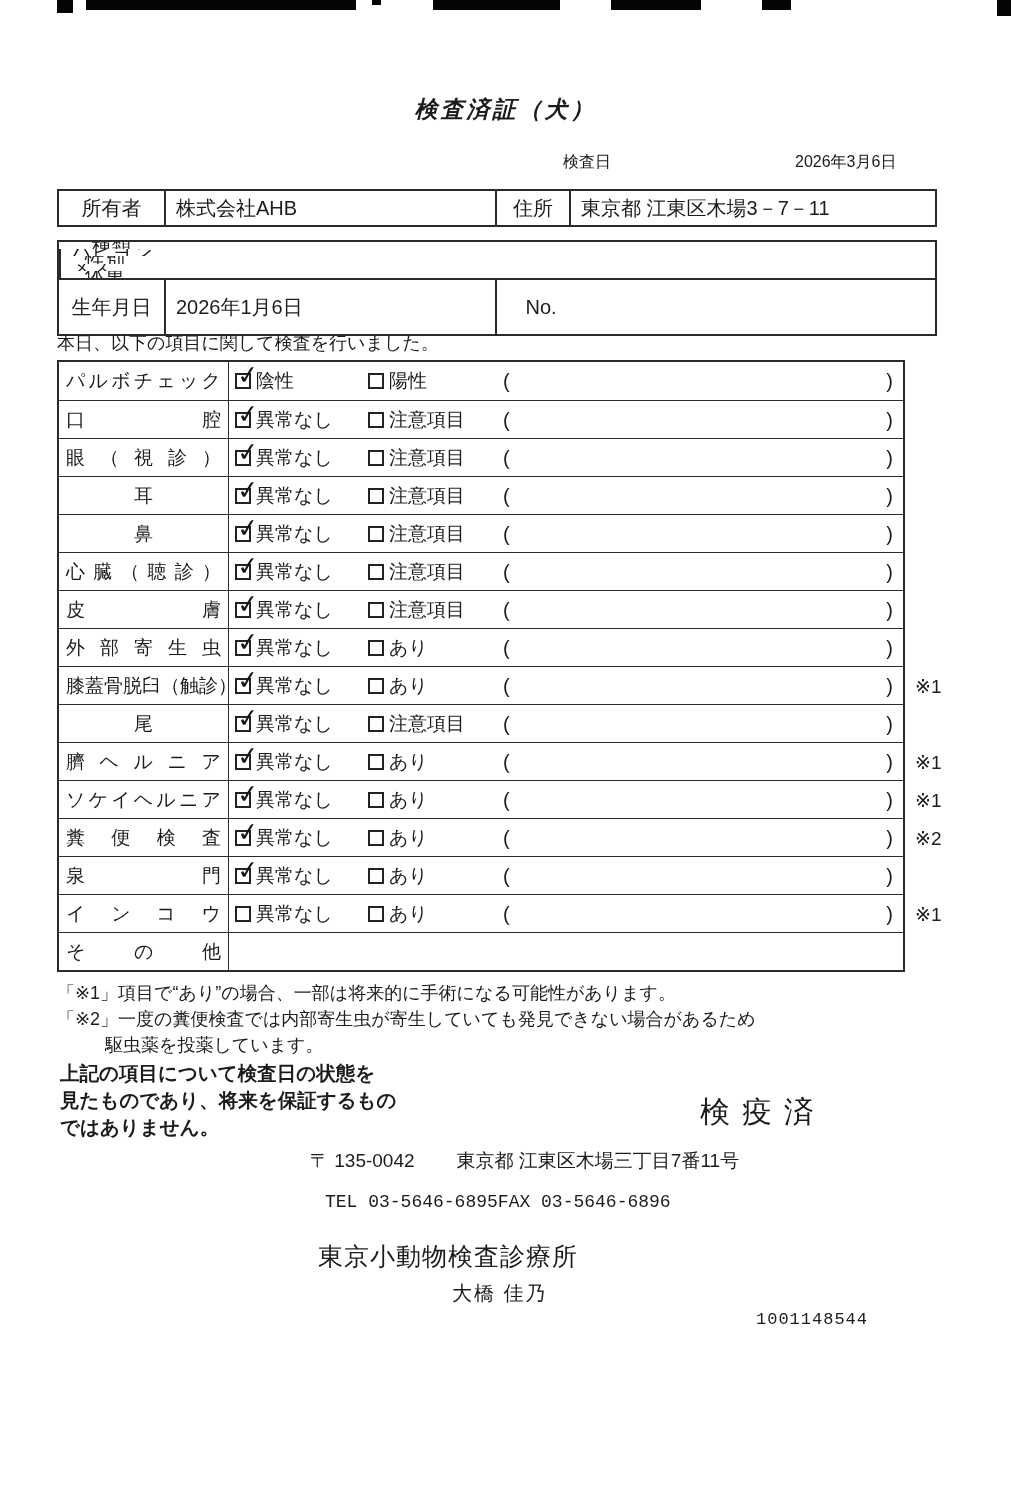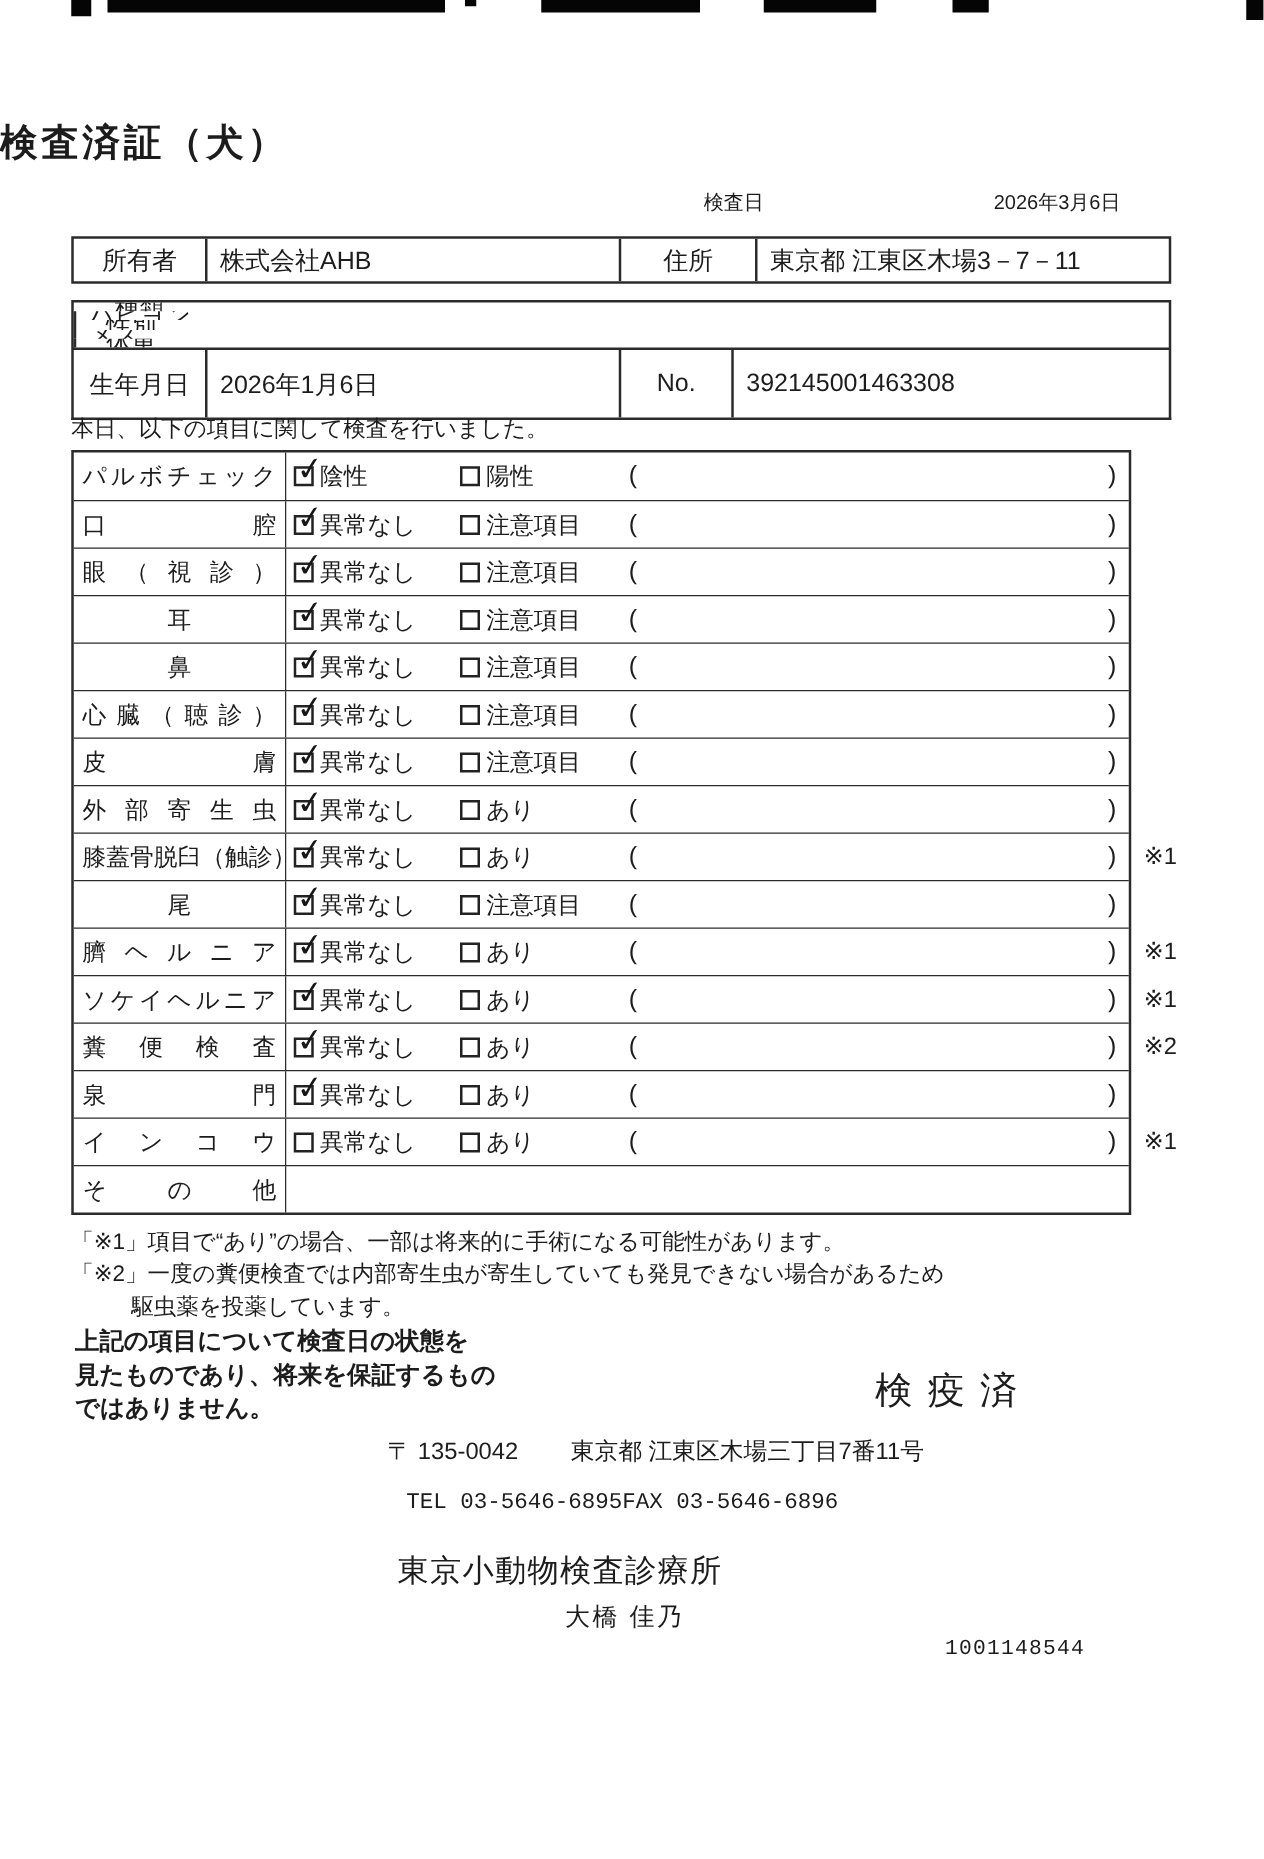--- a/index.html
+++ b/index.html
@@ -5,21 +5,21 @@
   * { margin:0; padding:0; box-sizing:border-box; }
   html,body { background:#ffffff; }
   .page {
     position:relative; width:1011px; height:1487px; margin:0 auto;
     background:#fff; color:#1c1c1c; overflow:hidden;
     font-family:"Liberation Sans","DejaVu Sans",sans-serif;
   }
   .abs { position:absolute; }
   .artifact { position:absolute; background:#050505; }
 
-  .title { left:0; right:0; top:94px; text-align:left; font-size:30px; font-weight:700; letter-spacing:3px; }
+  .title { left:0; right:0; top:94px; text-align:center; font-size:23px; font-weight:700; letter-spacing:3px;font-style:italic; }
 
   .insp-line { top:152px; left:563px; font-size:16px; display:flex; }
   .insp-date { position:absolute; left:232px; top:0; white-space:nowrap; }
 
   .tbl { display:flex; border:2px solid #2b2b2b; background:#fff; }
   .cell { border-left:2px solid #2b2b2b; display:flex; align-items:center; padding:0 10px; font-size:20px; overflow:hidden; white-space:nowrap; }
   .cell:first-child { border-left:none; }
   .cell.lbl { justify-content:center; padding:0 4px; }
   .cell.grow { flex:1; }
   .cell.weight { flex:1; justify-content:flex-end; gap:16px; padding-right:10px;font-family:Liberation Mono, monospace; }
@@ -72,41 +72,40 @@
   <div class="abs title">検査済証（犬）</div>
 
   <div class="abs insp-line">
     <span>検査日</span>
     <span class="insp-date">2026年3月6日</span>
   </div>
 
   <div class="abs tbl" style="left:57px;top:189px;width:880px;height:38px;">
     <div class="cell lbl" style="width:105px;">所有者</div>
     <div class="cell" style="width:331px;">株式会社AHB</div>
-    <div class="cell lbl" style="width:109px;">住所</div>
+    <div class="cell lbl" style="width:74px;">住所</div>
     <div class="cell grow">東京都 江東区木場3－7－11</div>
   </div>
 
   <div class="abs" style="left:57px;top:240px;width:880px;">
     <div class="tbl" style="height:40px;flex-direction:column;">
       <div class="cell lbl" style="width:105px;">種類</div>
       <div class="cell" style="width:331px;">パピヨン</div>
       <div class="cell lbl" style="width:90px;">性別</div>
       <div class="cell" style="width:92px;">メス</div>
       <div class="cell lbl" style="width:90px;">体重</div>
       <div class="cell weight">
         <span>1032</span>
         <span>g</span>
       </div>
     </div>
     <div class="tbl" style="height:56px;border-top:none;">
       <div class="cell lbl" style="width:105px;">生年月日</div>
       <div class="cell" style="width:331px;">2026年1月6日</div>
       <div class="cell lbl" style="width:90px;">No.</div>
-      <div class="cell grow">392145001463308</div>
     </div>
   </div>
 
   <div class="abs intro">本日、以下の項目に関して検査を行いました。</div>
 
   <div id="checklist">
       <div class="check-row">
       <div class="row-label">
           <span>パ</span>
           <span>ル</span>

